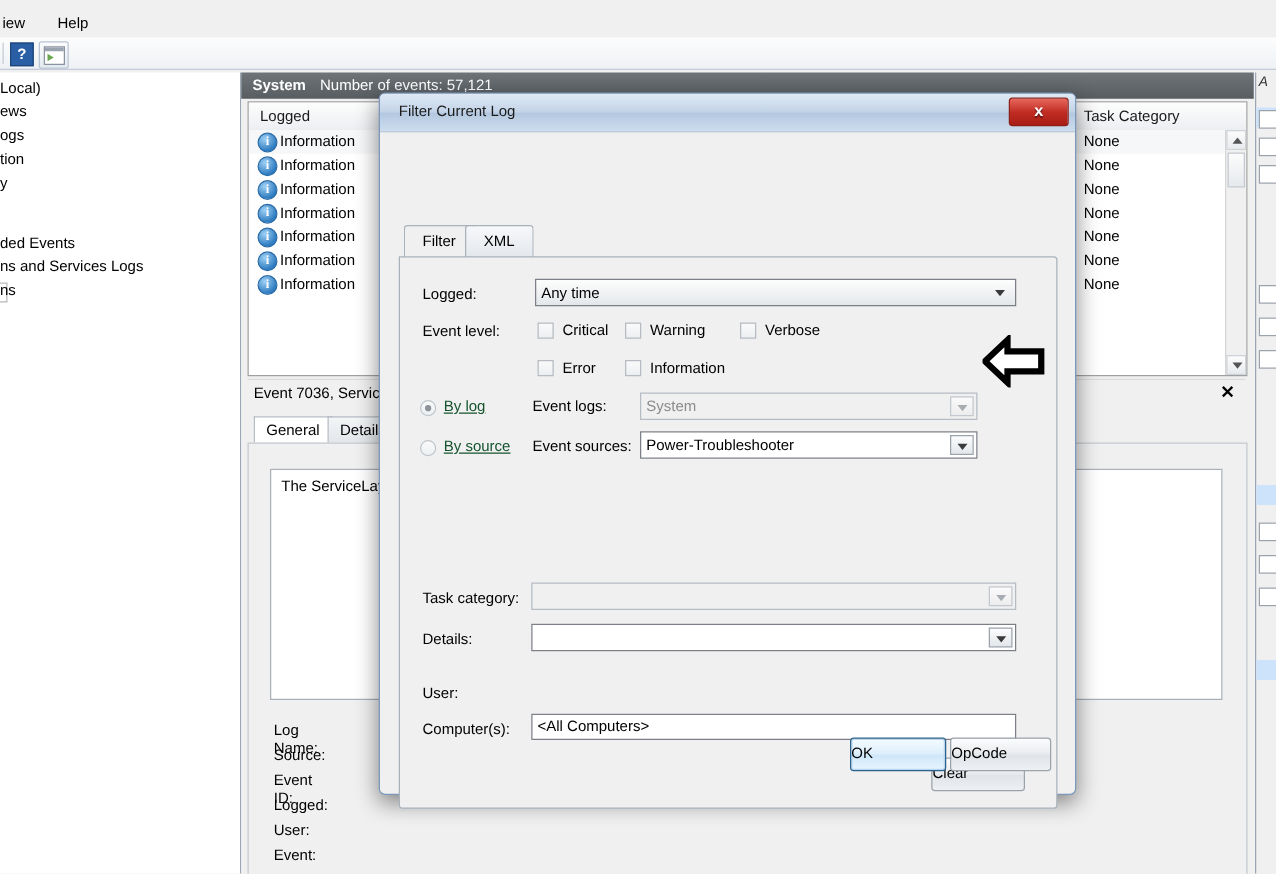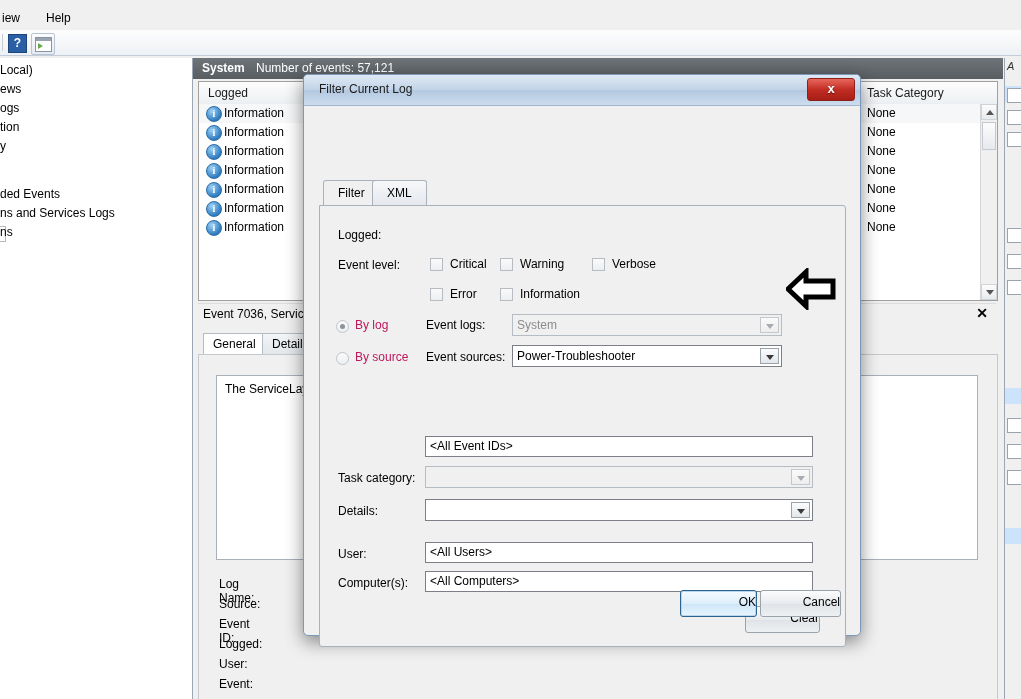--- a/index.html
+++ b/index.html
@@ -104,21 +104,21 @@
   .tabstrip{position:absolute;left:15px;top:105px;}
   .tab{position:absolute;top:0;height:25px;border:1px solid #a9b2bb;border-bottom:none;
     border-radius:3px 3px 0 0;font-size:12px;line-height:24px;padding:0 14px;
     background:linear-gradient(#f7f8fa,#e3e7ec);cursor:pointer;}
   .tab.on{background:#f0f0f0;}
 
   .panel{position:absolute;left:15px;top:130px;width:525px;height:440px;
     background:#f0f0f0;border:1px solid #a9b2bb;border-radius:0 3px 3px 3px;}
 
   .lbl{position:absolute;font-size:12px;color:#000;}
-  .lbl.dim{color:#be185d;}
+  .lbl.dim{color:#14532d;text-decoration:underline;}
 
   .inp{position:absolute;height:21px;background:#fff;border:1px solid #7c8086;
     box-sizing:border-box;font-size:12px;line-height:19px;padding:0 4px;}
 
   .combo{position:absolute;height:22px;border:1px solid #7c8086;box-sizing:border-box;
     background:#fff;font-size:12px;line-height:20px;padding:0 26px 0 4px;}
   .combo.grey{background:linear-gradient(#fdfdfd,#e4e7ea);}
   .combo.dis{background:#f0f0f0;border-color:#b6bcc3;color:#8c8c8c;}
   .combo .ar{position:absolute;right:2px;top:2px;width:19px;height:16px;
     background:linear-gradient(#fbfcfd,#e3e7eb);border:1px solid #9aa2aa;box-sizing:border-box;}
@@ -130,21 +130,21 @@
   .cb{position:absolute;width:13px;height:13px;border:1px solid #b7bcc2;
     background:linear-gradient(#fafafa,#eceff2);box-sizing:border-box;}
   .rb{position:absolute;width:13px;height:13px;border-radius:50%;border:1px solid #c0c5ca;
     background:linear-gradient(#fafafa,#ecf0f3);box-sizing:border-box;}
   .rb.on:after{content:"";position:absolute;left:3px;top:3px;width:5px;height:5px;border-radius:50%;background:#8d9399;}
 
   .helptext{position:absolute;left:18px;top:185px;width:495px;font-size:12px;line-height:15px;color:#000;}
 
   .btn{position:absolute;height:25px;border:1px solid #9aa2aa;border-radius:3px;
     background:linear-gradient(#fbfcfd,#e8ebee 50%,#dfe3e7 51%,#eef0f3);
-    font-size:12px;line-height:23px;text-align:right;cursor:pointer;color:#000;}
+    font-size:12px;line-height:23px;text-align:left;cursor:pointer;color:#000;}
   .btn.def{border:1px solid #2c628b;box-shadow:0 0 0 1px #b9d6ee inset;
     background:linear-gradient(#f4fbff,#ddeefb 50%,#cde6f9 51%,#e8f5ff);}
 
   .watermark{position:absolute;left:327px;top:341px;width:350px;height:34px;
     font-family:"DejaVu Sans", sans-serif;font-weight:bold;font-size:31px;letter-spacing:-1px;
     color:rgba(255,255,255,.82);
     text-shadow:1px 1px 0 rgba(120,120,120,.55),-1px -1px 0 rgba(120,120,120,.35),
                 0 2px 3px rgba(90,90,90,.45);
     pointer-events:none;}
 
@@ -305,20 +305,26 @@
     </div>
 
     <div class="tabstrip">
       <div class="tab on" style="left:4px">Filter</div>
       <div class="tab" style="left:53px">XML</div>
     </div>
 
     <div class="panel">
 
       <div class="lbl" style="left:18px;top:22px">Logged:</div>
+      <div class="combo grey" style="left:108px;top:17px;width:385px">
+        <span>Any time</span>
+        <span class="ar" style="border:none;background:none">
+            <b></b>
+          </span>
+      </div>
 
       <div class="lbl" style="left:18px;top:52px">Event level:</div>
 
       <div class="cb" style="left:110px;top:52px"></div>
       <div class="lbl" style="left:130px;top:51px">Critical</div>
 
       <div class="cb" style="left:180px;top:52px"></div>
       <div class="lbl" style="left:200px;top:51px">Warning</div>
 
       <div class="cb" style="left:272px;top:52px"></div>
@@ -346,55 +352,49 @@
 
       <div class="lbl" style="left:106px;top:144px">Event sources:</div>
       <div class="combo" style="left:192px;top:139px;width:270px">
         <span>Power-Troubleshooter</span>
         <span class="ar">
             <b></b>
           </span>
       </div>
 
 
-      <div class="inp" style="left:105px;top:230px;width:388px">
-        <span>&lt;All Event IDs&gt;</span>
-      </div>
 
       <div class="lbl" style="left:18px;top:265px">Task category:</div>
       <div class="combo dis" style="left:105px;top:260px;width:388px">
         <span></span>
         <span class="ar">
             <b></b>
           </span>
       </div>
 
       <div class="lbl" style="left:18px;top:298px">Details:</div>
       <div class="combo" style="left:105px;top:293px;width:388px">
         <span></span>
         <span class="ar">
             <b></b>
           </span>
       </div>
 
       <div class="lbl" style="left:18px;top:341px">User:</div>
-      <div class="inp" style="left:105px;top:336px;width:388px">
-        <span>&lt;All Users&gt;</span>
-      </div>
 
       <div class="lbl" style="left:18px;top:370px">Computer(s):</div>
       <div class="inp" style="left:105px;top:365px;width:388px">
         <span>&lt;All Computers&gt;</span>
       </div>
 
       <div class="btn" style="left:425px;top:400px;width:73px">Clear</div>
     </div>
 
     <div class="btn def" style="left:376px;top:515px;width:75px">OK</div>
-    <div class="btn" style="left:456px;top:515px;width:79px">Cancel</div>
+    <div class="btn" style="left:456px;top:515px;width:79px">OpCode</div>
   </div>
 
 
   <div class="arrowann">
     <svg width="50" height="42" viewBox="0 0 50 42">
       <polygon points="2,21 20,4 20,13 47,13 47,29 20,29 20,38" fill="#ffffff" stroke="#000000" stroke-width="5" stroke-linejoin="miter"></polygon>
     </svg>
   </div>
 
 </div>

